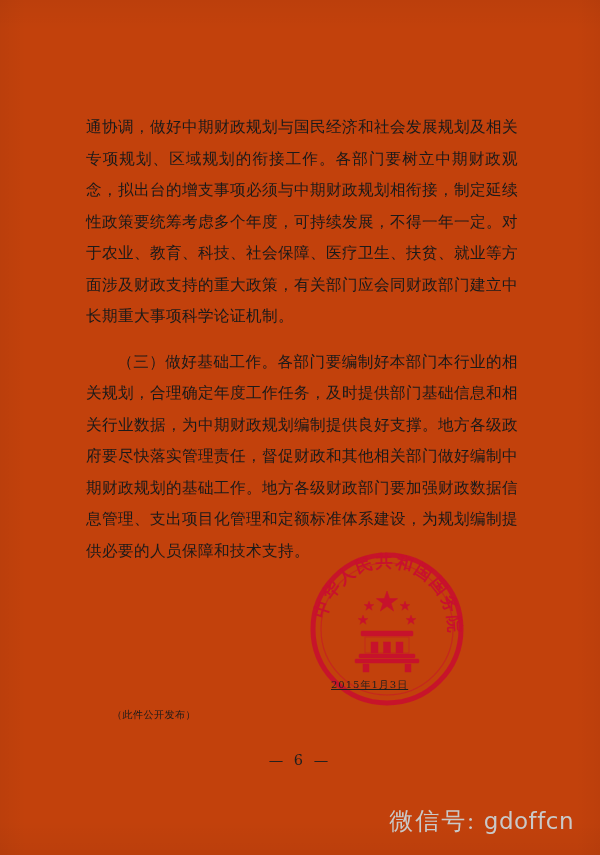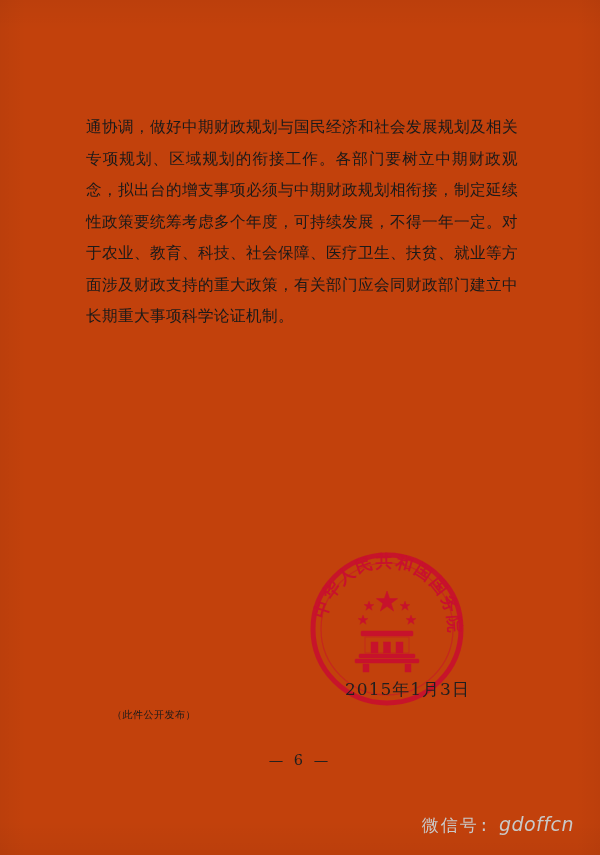--- a/index.html
+++ b/index.html
@@ -65,26 +65,27 @@
     top: 549px;
     width: 160px;
     height: 160px;
   }
   .seal svg {
     display: block;
   }
 
   .date {
     position: absolute;
-    left: 345px;
+    left: 331px;
     top: 678px;
-    font-size: 17px;
+    font-size: 10px;
     letter-spacing: 1px;
     color: #1f1f1f;
     font-family: "DejaVu Serif", "Liberation Serif", serif;
+    text-decoration: underline;
   }
 
   .public-note {
     position: absolute;
     left: 112px;
     top: 708px;
     font-size: 10px;
     color: #1a1a1a;
     letter-spacing: 0.5px;
   }
@@ -104,38 +105,38 @@
     position: absolute;
     right: 26px;
     bottom: 18px;
     display: flex;
     align-items: baseline;
     gap: 8px;
     color: #c9c9c9;
     user-select: none;
   }
   .watermark .wm-cn {
-    font-size: 17px;
-    font-family: Liberation Mono, monospace;
+    font-size: 24px;
+    font-family: Liberation Serif, serif;
     letter-spacing: 2px;
   }
   .watermark .wm-en {
-    font-size: 19px;
+    font-size: 23px;
     font-family: "DejaVu Sans", "Liberation Sans", sans-serif;
     letter-spacing: 0.5px;
-    font-style: italic;
   }
 </style>
 </head>
 <body>
 
 <div class="page">
 
   <div class="content">
     <p class="para">通协调，做好中期财政规划与国民经济和社会发展规划及相关专项规划、区域规划的衔接工作。各部门要树立中期财政观念，拟出台的增支事项必须与中期财政规划相衔接，制定延续性政策要统筹考虑多个年度，可持续发展，不得一年一定。对于农业、教育、科技、社会保障、医疗卫生、扶贫、就业等方面涉及财政支持的重大政策，有关部门应会同财政部门建立中长期重大事项科学论证机制。</p>
+    <p class="para indent second">（三）做好基础工作。各部门要编制好本部门本行业的相关规划，合理确定年度工作任务，及时提供部门基础信息和相关行业数据，为中期财政规划编制提供良好支撑。地方各级政府要尽快落实管理责任，督促财政和其他相关部门做好编制中期财政规划的基础工作。地方各级财政部门要加强财政数据信息管理、支出项目化管理和定额标准体系建设，为规划编制提供必要的人员保障和技术支持。</p>
   </div>
 
   <div class="seal">
     <svg width="160" height="160" viewBox="0 0 160 160" aria-hidden="true">
       <defs>
         <path id="sealArc" d="M 80,152 m -72,0 a 72,72 0 1,1 144,0 a 72,72 0 1,1 -144,0"></path>
         <path id="sealTextPath" d="M 18,80 A 62,62 0 1,1 142,80 A 62,62 0 1,1 18,80"></path>
       </defs>
       <circle cx="80" cy="80" r="74" fill="none" stroke="#c8102e" stroke-width="5" opacity="0.92"></circle>
       <circle cx="80" cy="80" r="66" fill="none" stroke="#c8102e" stroke-width="1.2" opacity="0.55"></circle>

